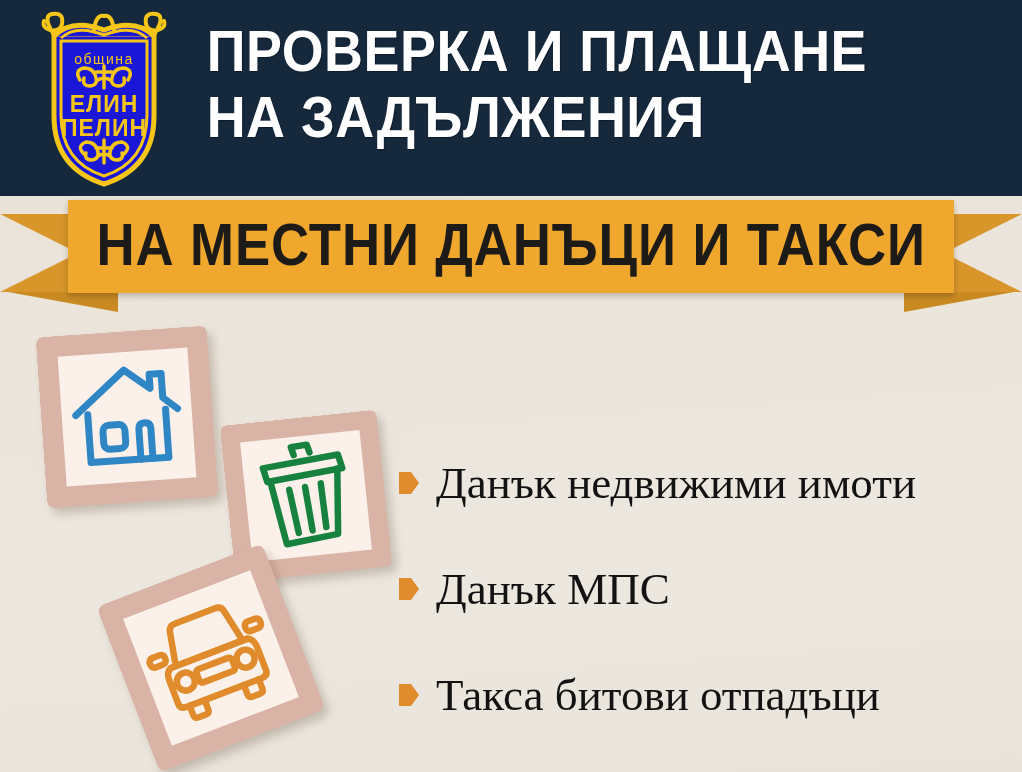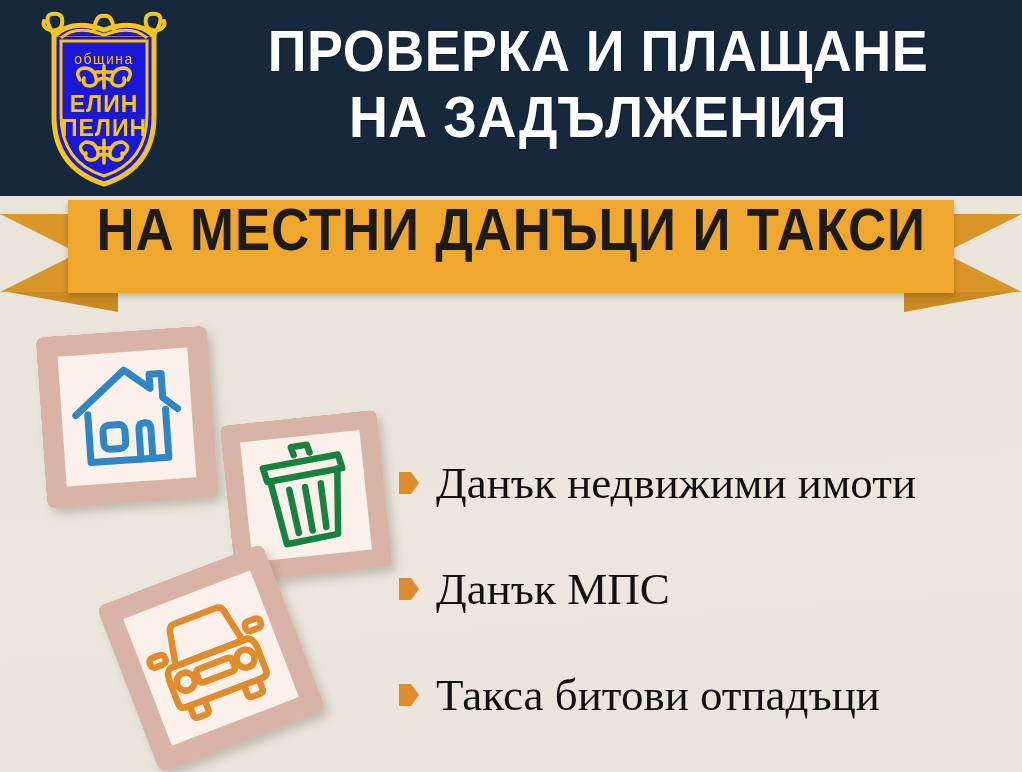--- a/index.html
+++ b/index.html
@@ -43,24 +43,23 @@
     top: 8px;
     width: 160px;
     height: 182px;
     z-index: 8;
   }
   .logo-wrap svg { display: block; }
 
   
   .title-block {
     position: absolute;
-    left: 188px;
+    left: 178px;
     top: 18px;
     width: 820px;
-    text-align: center;
     z-index: 7;
   }
   .title-line {
     color: #ffffff;
     font-family: "Liberation Sans", sans-serif;
     font-weight: bold;
     font-size: 58px;
     line-height: 66px;
     letter-spacing: 0.5px;
     transform: scaleX(0.93);
@@ -105,20 +104,21 @@
 
   .ribbon-main {
     position: absolute;
     left: 68px;
     top: 0px;
     width: 886px;
     height: 93px;
     background: #f0a72e;
     box-shadow: 0 3px 6px rgba(0,0,0,0.22);
     display: flex;
+    align-items: center;
     justify-content: center;
   }
   .ribbon-text {
     color: #1d1b18;
     font-family: "Liberation Sans", sans-serif;
     font-weight: bold;
     font-size: 60px;
     line-height: 60px;
     letter-spacing: 1px;
     transform: scaleX(0.88);

